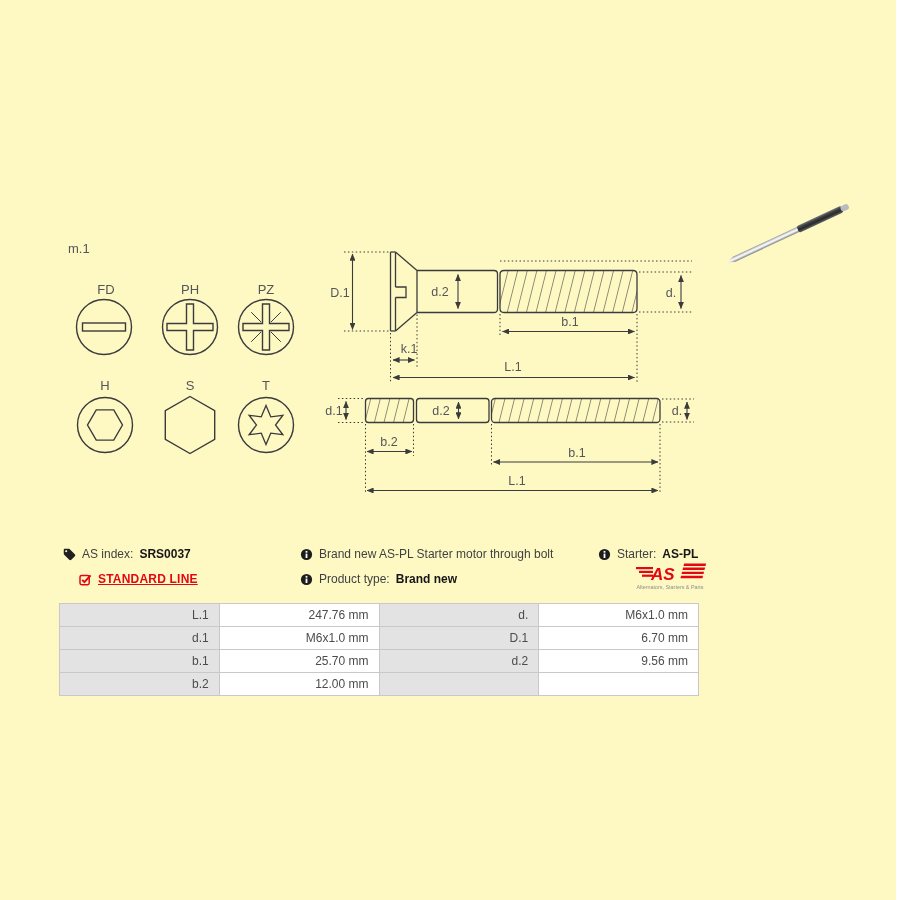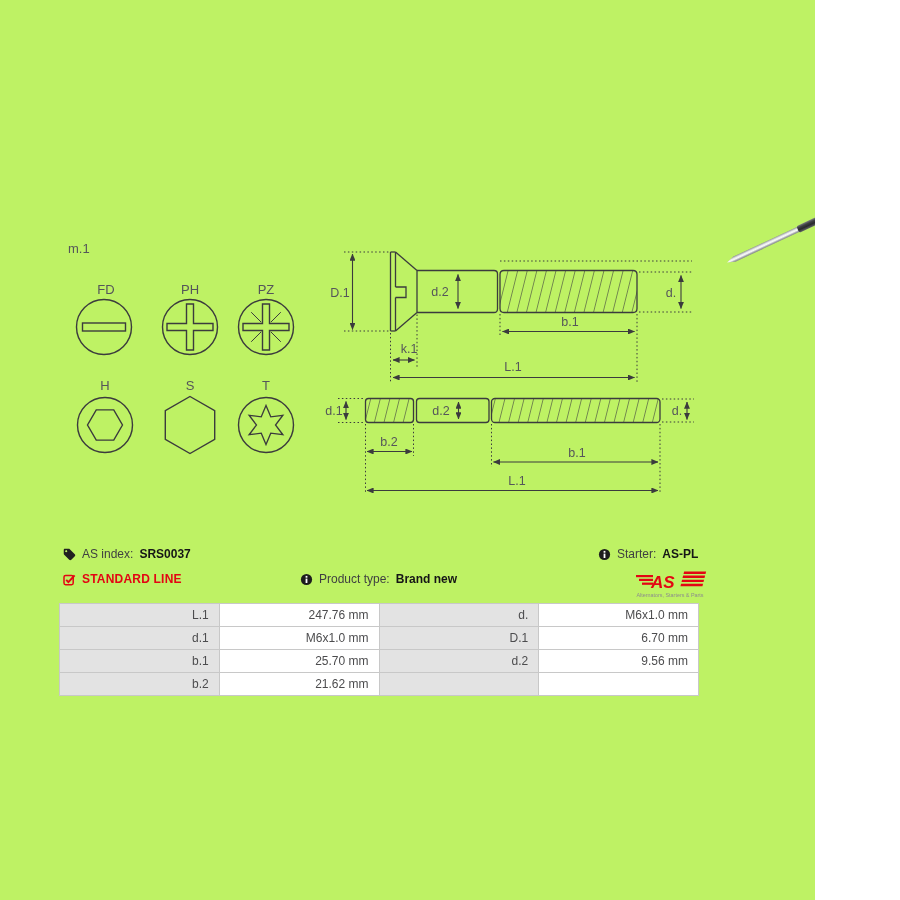--- a/index.html
+++ b/index.html
@@ -1,30 +1,30 @@
 <!DOCTYPE html>
 <html><head>
 <meta charset="utf-8">
 <style>
   html,body{margin:0;padding:0;background:#fff;}
-  .screen{position:relative;width:815px;height:900px;background:#bef264;overflow:hidden;
+  .screen{position:relative;width:896px;height:900px;background:#fef9c3;overflow:hidden;
           font-family:"Liberation Sans",sans-serif;}
   svg text{font-family:"Liberation Sans",sans-serif;}
   .dims{position:absolute;left:0;top:0;}
   
   .info-item{position:absolute;display:flex;align-items:center;gap:6px;font-size:12px;color:#3f3f41;white-space:nowrap;}
   .info-item b{color:#161616;}
   .info-item.red{color:#e30613;font-weight:bold;letter-spacing:.2px;}
   .iicon{display:inline-flex;width:13px;height:13px;flex:0 0 13px;}
   
   .spec{position:absolute;left:59px;top:603px;width:640px;border-collapse:collapse;table-layout:fixed;}
   .spec td{border:1px solid #c8c8c8;height:22px;font-size:12px;color:#4c4c4e;text-align:right;padding:0 10px 0 0;}
   .spec td.lbl{background:#e3e3e3;}
   .spec td.val{background:#ffffff;}
-  .logo{position:absolute;left:628px;top:560px;width:84px;height:32px;margin-top:8px;}
+  .logo{position:absolute;left:628px;top:560px;width:84px;height:32px;}
 </style>
 </head>
 <body>
 
 <div class="screen">
 
   <svg class="dims" width="900" height="900" viewBox="0 0 900 900">
     <defs>
       <marker id="ah" viewBox="0 0 6 5" refX="5.6" refY="2.5" markerWidth="6.5" markerHeight="5.4" orient="auto-start-reverse">
           <path d="M0,0 L6,2.5 L0,5 Z" fill="#3b3b3d"></path>
@@ -190,30 +190,40 @@
   <div class="info-item" style="left:63px;top:547px;">
     <span class="iicon">
       <svg width="13" height="13" viewBox="0 0 13 13">
           <path d="M11.8,6.2 L6.8,1.2 C6.5,0.9 6.1,0.75 5.7,0.75 L1.9,0.75 C1.1,0.75 0.75,1.1 0.75,1.9 L0.75,5.7 C0.75,6.1 0.9,6.5 1.2,6.8 L6.2,11.8 C6.8,12.4 7.7,12.4 8.3,11.8 L11.8,8.3 C12.4,7.7 12.4,6.8 11.8,6.2 Z M3.2,4.2 a1,1 0 1 1 0.01,0 Z" fill="#202020" fill-rule="evenodd"></path>
         </svg>
     </span>
     <span>AS index:</span>
     <b>SRS0037</b>
   </div>
 
-  <div class="info-item red" style="left:63px;top:572px;">
+  <div class="info-item red" style="left:79px;top:572px;text-decoration:underline;">
     <span class="iicon">
       <svg width="13" height="13" viewBox="0 0 13 13" fill="none">
         <rect x="1" y="2.5" width="9.2" height="9.2" rx="1.6" stroke="#e30613" stroke-width="1.5"></rect>
         <path d="M3.2,6.9 L5.4,9.1 L11.6,2.4" stroke="#e30613" stroke-width="2"></path>
       </svg>
     </span>
     <span>STANDARD LINE</span>
   </div>
 
+  <div class="info-item" style="left:300px;top:547px;">
+    <span class="iicon">
+      <svg width="13" height="13" viewBox="0 0 13 13">
+          <circle cx="6.5" cy="6.5" r="5.6" fill="#1d1d1d"></circle>
+          <rect x="5.6" y="2.9" width="1.8" height="1.8" fill="#fff"></rect>
+          <rect x="5.6" y="5.6" width="1.8" height="4.4" fill="#fff"></rect>
+        </svg>
+    </span>
+    <span>Brand new AS-PL Starter motor through bolt</span>
+  </div>
 
   <div class="info-item" style="left:300px;top:572px;">
     <span class="iicon">
       <svg width="13" height="13" viewBox="0 0 13 13">
           <circle cx="6.5" cy="6.5" r="5.6" fill="#1d1d1d"></circle>
           <rect x="5.6" y="2.9" width="1.8" height="1.8" fill="#fff"></rect>
           <rect x="5.6" y="5.6" width="1.8" height="4.4" fill="#fff"></rect>
         </svg>
     </span>
     <span>Product type:</span>
@@ -265,20 +275,20 @@
         <td class="val">6.70 mm</td>
       </tr>
       <tr>
         <td class="lbl">b.1</td>
         <td class="val">25.70 mm</td>
         <td class="lbl">d.2</td>
         <td class="val">9.56 mm</td>
       </tr>
       <tr>
         <td class="lbl">b.2</td>
-        <td class="val">21.62 mm</td>
+        <td class="val">12.00 mm</td>
         <td class="lbl"></td>
         <td class="val"></td>
       </tr>
     </tbody>
   </table>
 
 </div>
 
 </body></html>

